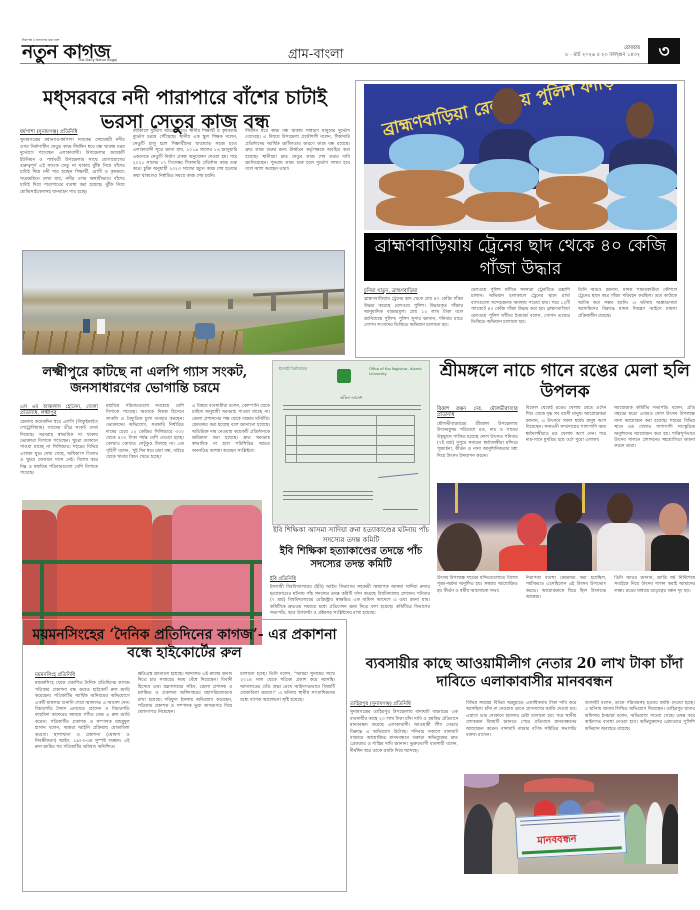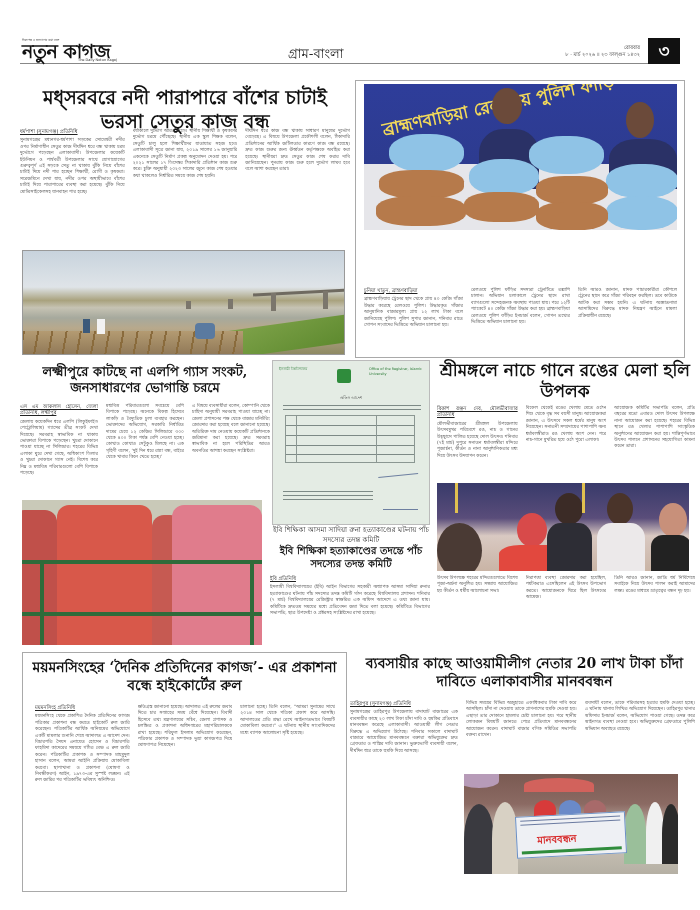--- a/index.html
+++ b/index.html
@@ -67,21 +67,21 @@
 
   
   #art5-head { left: 435px; top: 360px; width: 260px; font-size: 17px; }
   #art5-body { left: 437px; top: 405px; width: 258px; height: 73px; }
   #art5-photo { left: 437px; top: 483px; width: 252px; height: 88px; overflow: hidden;
     background: linear-gradient(180deg, #383a6a 0%, #5a4d7a 40%, #d9c9c2 60%, #c9b4a5 100%); }
   #art5-body2 { left: 437px; top: 575px; width: 258px; height: 45px; }
   .blob { position: absolute; border-radius: 50%; }
 
   
-  #art6 { left: 22px; top: 652px; width: 325px; height: 240px; }
+  #art6 { left: 22px; top: 619px; width: 325px; height: 273px; }
   #art6-head { position: absolute; left: 0; top: 6px; width: 100%; font-size: 14px; }
   #art6-body { position: absolute; left: 12px; top: 51px; width: 300px; height: 180px; }
   #art6-logo { position: absolute; left: 136px; top: 69px; width: 194px; height: 95px; background: #fff; border: 1px solid #ccc; overflow: hidden; }
   .swirl { position: absolute; border-radius: 50%; }
   .logo-text { position: absolute; left: 8px; top: 55px; font-size: 16px; font-weight: bold; font-family: "DejaVu Serif", serif; white-space: nowrap; }
   .logo-text .red { color: #e32228; }
   .logo-tag { position: absolute; left: 48px; top: 80px; font-size: 3px; color: #555; white-space: nowrap; }
   .portrait { position: absolute; left: 56px; top: 0; width: 126px; height: 57px; border: 1px solid #444; background: linear-gradient(180deg, #ececec, #d8d8d8); overflow: hidden; }
 
   
@@ -142,20 +142,21 @@
     <div class="bag-blue" style="left:105px;top:75px;width:70px;height:36px;"></div>
     <div class="bag-blue" style="left:165px;top:52px;width:75px;height:38px;"></div>
     <div class="bag-blue" style="left:242px;top:80px;width:72px;height:34px;"></div>
     <div class="bag-blue" style="left:242px;top:112px;width:72px;height:34px;"></div>
     <div class="bag-brown" style="left:15px;top:86px;width:85px;height:28px;"></div>
     <div class="bag-brown" style="left:12px;top:112px;width:90px;height:30px;"></div>
     <div class="bag-brown" style="left:100px;top:108px;width:75px;height:30px;"></div>
     <div class="bag-brown" style="left:172px;top:92px;width:72px;height:28px;"></div>
     <div class="bag-brown" style="left:172px;top:118px;width:72px;height:28px;"></div>
   </div>
+  <div id="art2-caption">ব্রাহ্মণবাড়িয়ায় ট্রেনের ছাদ থেকে ৪০ কেজি গাঁজা উদ্ধার</div>
   <div id="art2-body" class="cols">
     <div class="col">
       <span class="byline">চুনিয়া খাতুন, ব্রাহ্মণবাড়িয়া</span>
       <span>ব্রাহ্মণবাড়িয়ায় ট্রেনের ছাদ থেকে প্রায় ৪০ কেজি গাঁজা উদ্ধার করেছে রেলওয়ে পুলিশ। উদ্ধারকৃত গাঁজার আনুমানিক বাজারমূল্য প্রায় ১২ লাখ টাকা বলে জানিয়েছে পুলিশ। পুলিশ সুপার জানান, শনিবার রাতে গোপন সংবাদের ভিত্তিতে অভিযান চালানো হয়।</span>
     </div>
     <div class="col">রেলওয়ে পুলিশ ফাঁড়ির সদস্যরা ট্রেনটিতে তল্লাশি চালান। অভিযান চলাকালে ট্রেনের ছাদে রাখা ব্যাগগুলো সন্দেহজনক অবস্থায় পাওয়া যায়। পরে ১২টি প্যাকেটে ৪০ কেজি গাঁজা উদ্ধার করা হয়। ব্রাহ্মণবাড়িয়া রেলওয়ে পুলিশ ফাঁড়ির ইনচার্জ বলেন, গোপন তথ্যের ভিত্তিতে অভিযান চালানো হয়।</div>
     <div class="col">তিনি আরও জানান, মাদক পাচারকারীরা কৌশলে ট্রেনের ছাদে করে গাঁজা পরিবহন করছিল। তবে কাউকে আটক করা সম্ভব হয়নি। এ ঘটনায় অজ্ঞাতনামা আসামিদের বিরুদ্ধে মাদক নিয়ন্ত্রণ আইনে মামলা প্রক্রিয়াধীন রয়েছে।</div>
   </div>
 </div>
 

